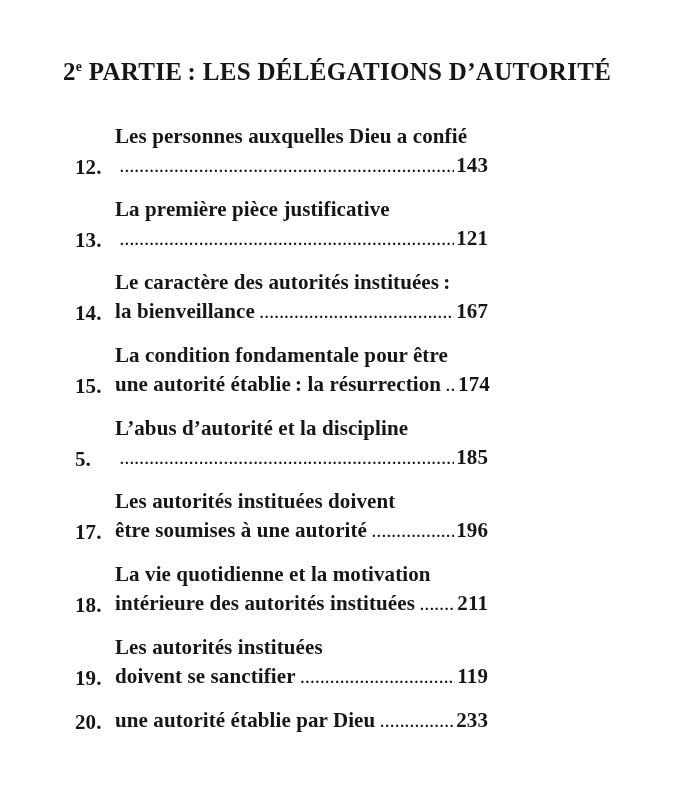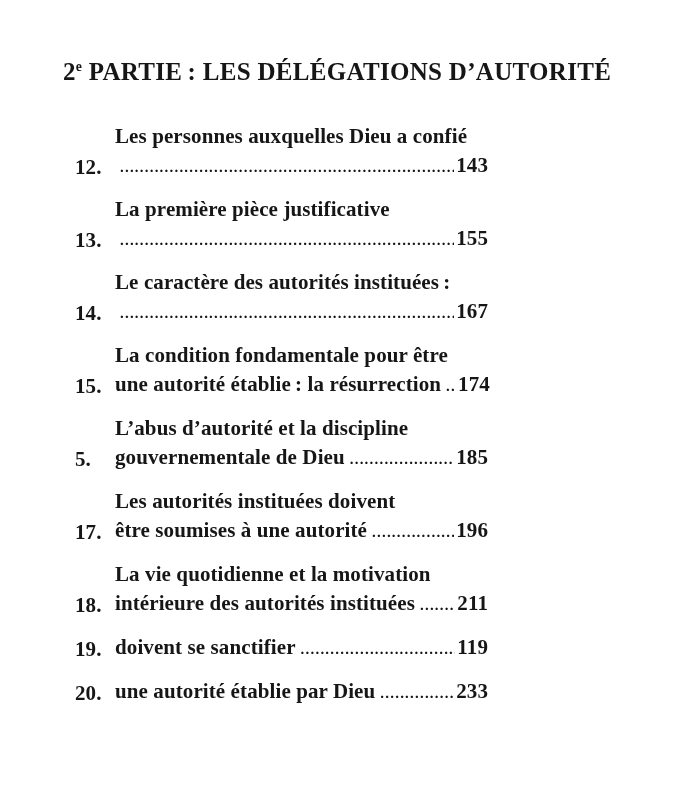--- a/index.html
+++ b/index.html
@@ -96,30 +96,31 @@
         </div>
       </div>
     </div>
 
     <div class="entry">
       <span class="num">13.</span>
       <div class="entry-body">
         <div class="l1">La première pièce justificative</div>
         <div class="l2">
           <span class="leader"></span>
-          <span class="pg">155</span>
+          <span class="pg">121</span>
         </div>
       </div>
     </div>
 
     <div class="entry">
       <span class="num">14.</span>
       <div class="entry-body">
         <div class="l1">Le caractère des autorités instituées :</div>
         <div class="l2">
+          <span class="t2">la bienveillance</span>
           <span class="leader"></span>
           <span class="pg">167</span>
         </div>
       </div>
     </div>
 
     <div class="entry">
       <span class="num">15.</span>
       <div class="entry-body">
         <div class="l1">La condition fondamentale pour être</div>
@@ -129,21 +130,20 @@
           <span class="pg">174</span>
         </div>
       </div>
     </div>
 
     <div class="entry">
       <span class="num">5.</span>
       <div class="entry-body">
         <div class="l1">L’abus d’autorité et la discipline</div>
         <div class="l2">
-          <span class="t2">gouvernementale de Dieu</span>
           <span class="leader"></span>
           <span class="pg">185</span>
         </div>
       </div>
     </div>
 
     <div class="entry">
       <span class="num">17.</span>
       <div class="entry-body">
         <div class="l1">Les autorités instituées doivent</div>
@@ -163,20 +163,21 @@
           <span class="t2">intérieure des autorités instituées</span>
           <span class="leader"></span>
           <span class="pg">211</span>
         </div>
       </div>
     </div>
 
     <div class="entry">
       <span class="num">19.</span>
       <div class="entry-body">
+        <div class="l1">Les autorités instituées</div>
         <div class="l2">
           <span class="t2">doivent se sanctifier</span>
           <span class="leader"></span>
           <span class="pg">119</span>
         </div>
       </div>
     </div>
 
     <div class="entry">
       <span class="num">20.</span>

